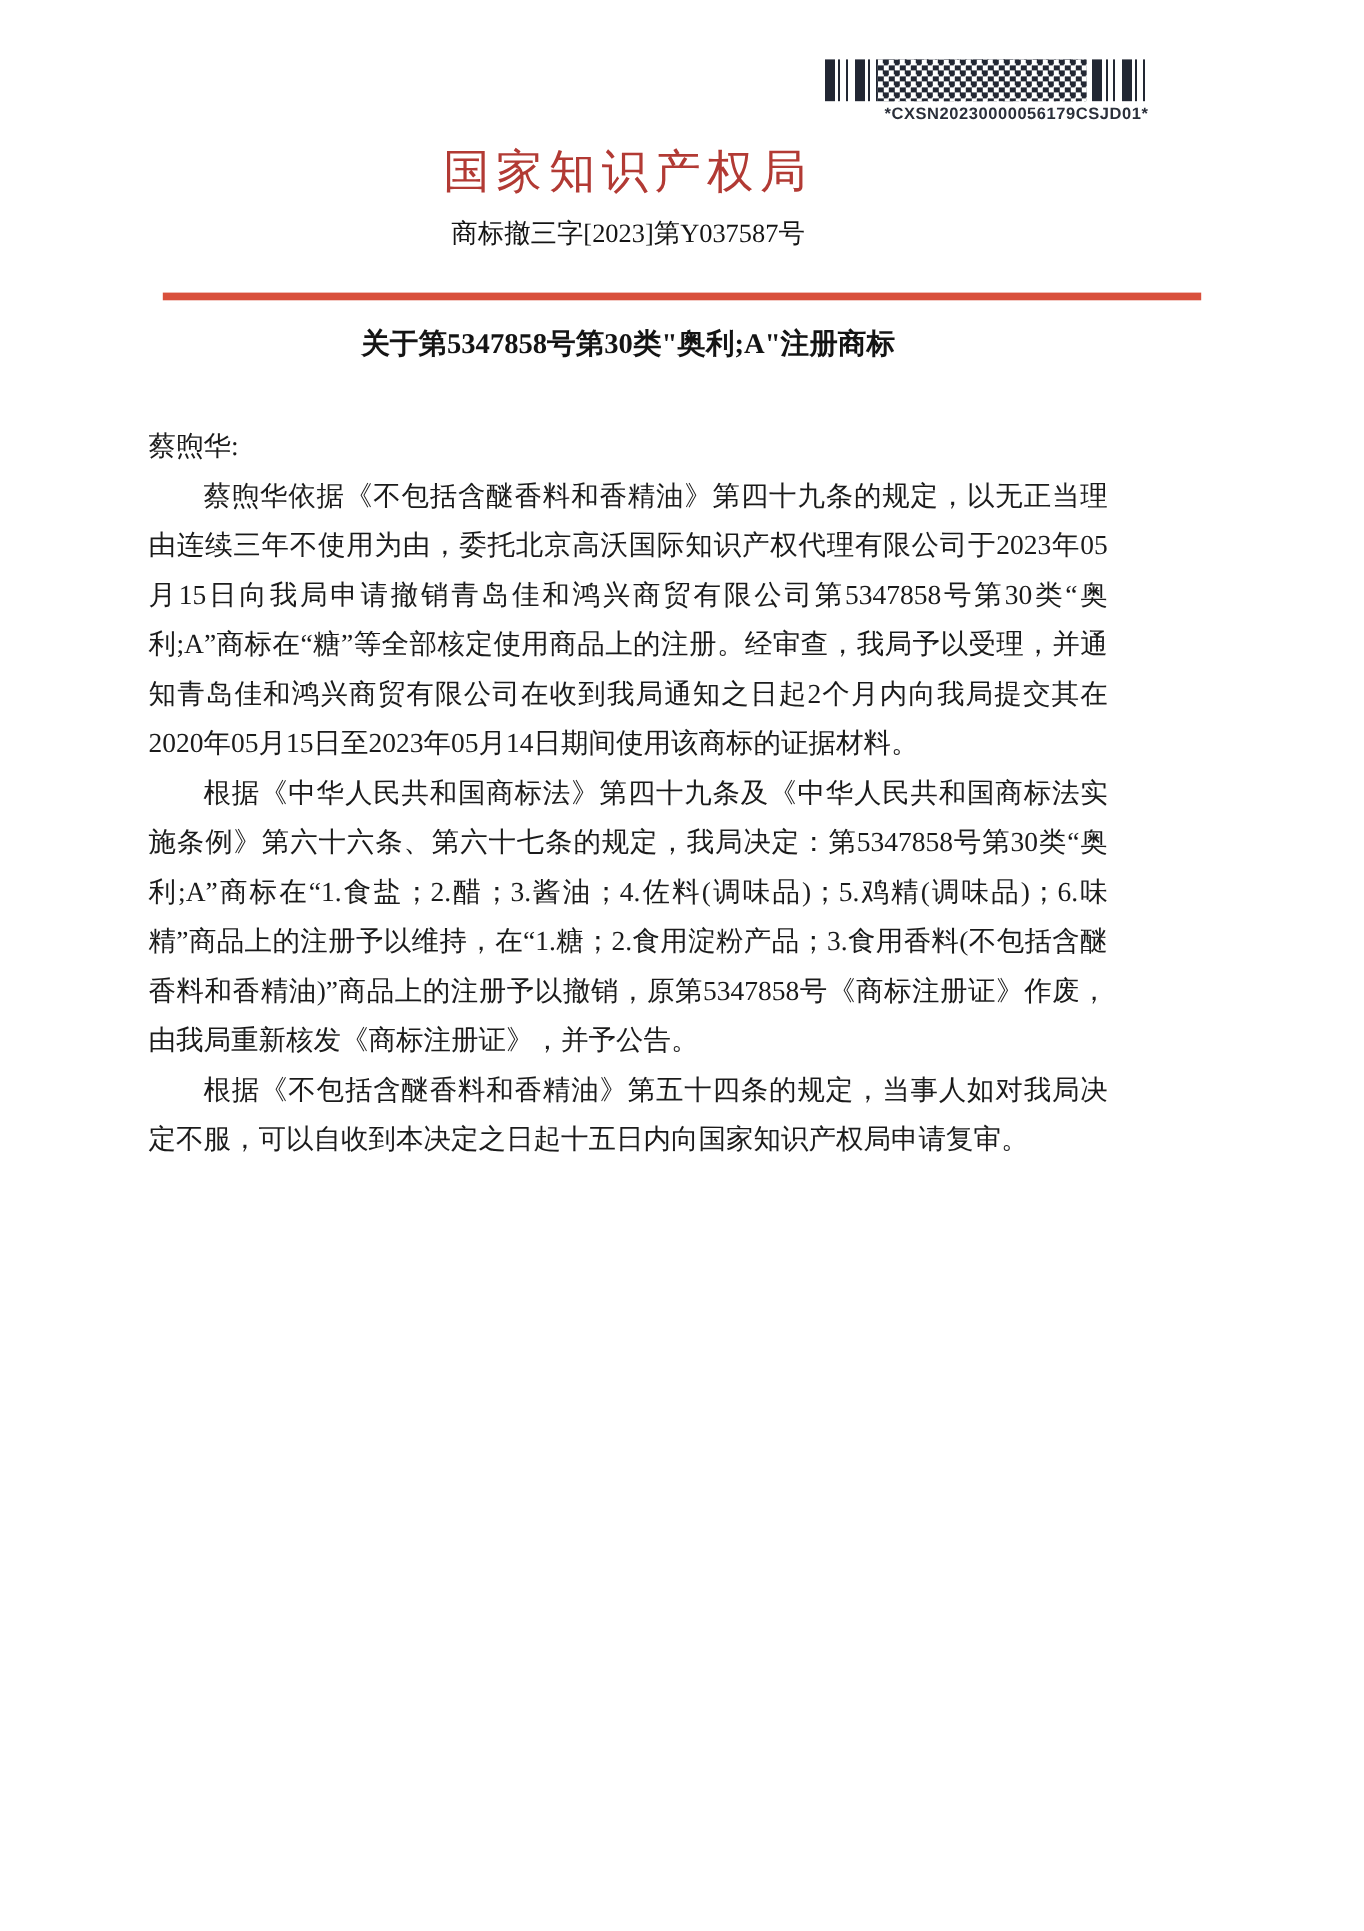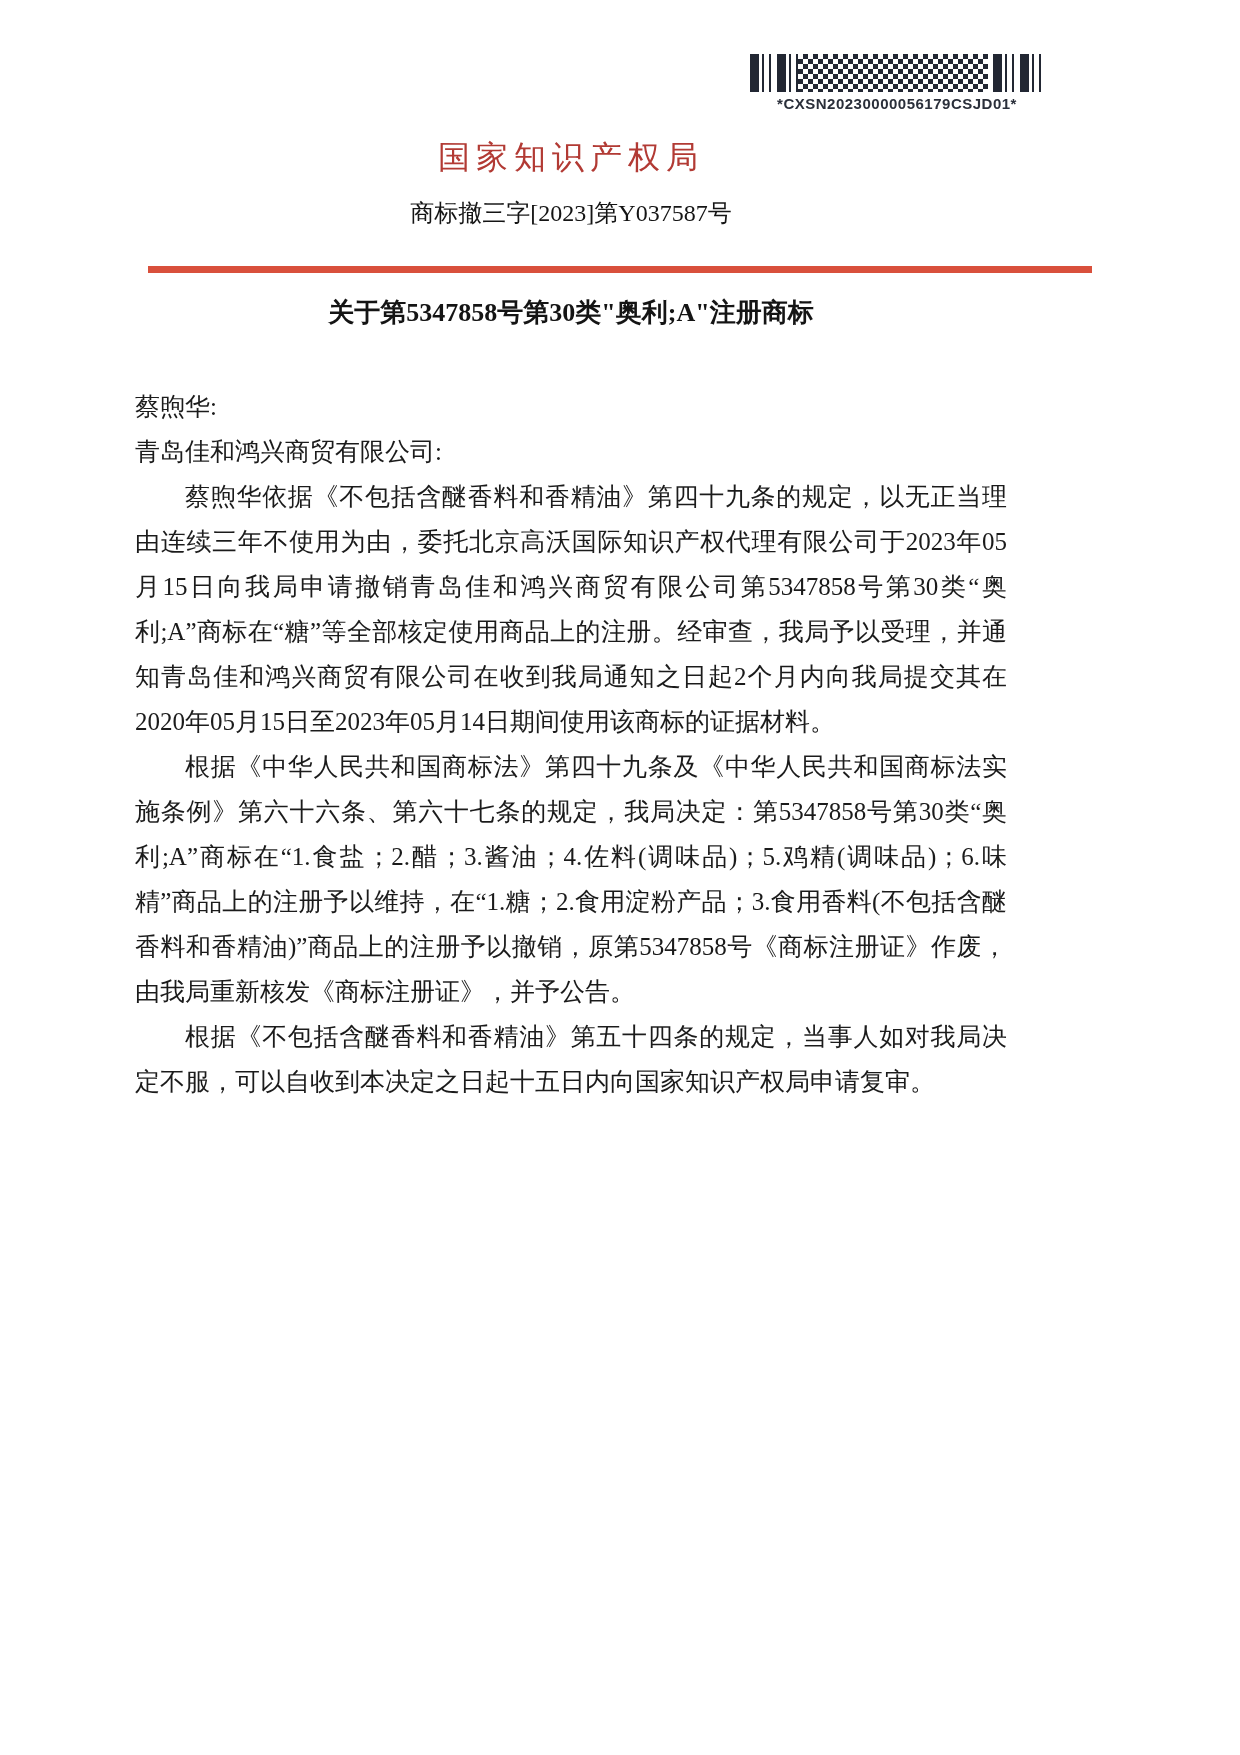--- a/index.html
+++ b/index.html
@@ -6,21 +6,21 @@
   .page{
     position:relative;
     width:1240px;height:1755px;
     background:#ffffff;
     font-family:"Liberation Serif","DejaVu Serif",serif;
     color:#1b1b1b;
     overflow:hidden;
   }
 
   
-  .barcode-wrap{position:absolute;top:54px;right:196px;width:294px;text-align:center;}
+  .barcode-wrap{position:absolute;top:54px;right:196px;width:294px;text-align:right;}
   .barcode{
     height:38px;width:294px;position:relative;
     background:repeating-linear-gradient(90deg,
       #222733 0 9px,#ffffff 9px 12px,
       #222733 12px 14px,#ffffff 14px 19px,
       #222733 19px 21px,#ffffff 21px 27px);
   }
   .barcode::after{
     content:"";position:absolute;top:0;bottom:0;left:48px;right:56px;
     background:repeating-conic-gradient(#222733 0% 25%,#ffffff 0% 50%) 0 0/10px 10px;
@@ -28,21 +28,21 @@
   .barcode-text{
     margin-top:3px;
     font-family:"Liberation Sans","DejaVu Sans",sans-serif;
     font-weight:700;font-size:15px;letter-spacing:.5px;color:#2a2f3a;white-space:nowrap;
   }
 
   
   .agency-title{
     position:absolute;left:135px;top:130px;width:872px;
     text-align:center;color:#b23a34;
-    font-size:32px;line-height:54px;letter-spacing:6px;font-weight:400;
+    font-size:42px;line-height:54px;letter-spacing:6px;font-weight:400;
   }
   .doc-number{
     position:absolute;left:135px;top:198px;width:872px;
     text-align:center;font-size:24px;line-height:30px;color:#141414;
   }
   .red-rule{
     position:absolute;left:148px;top:266px;width:944px;height:7px;
     background:#d9503c;
   }
 
@@ -75,19 +75,18 @@
   <div class="doc-number">商标撤三字[2023]第Y037587号</div>
 
   <div class="red-rule"></div>
 
   <div class="decision-title">
     <div>关于第5347858号第30类"奥利;A"注册商标</div>
   </div>
 
   <div class="body-text">
     <div class="addressee">蔡煦华:</div>
-    <div class="addressee">青岛佳和鸿兴商贸有限公司:</div>
     <p class="para">蔡煦华依据《不包括含醚香料和香精油》第四十九条的规定，以无正当理由连续三年不使用为由，委托北京高沃国际知识产权代理有限公司于2023年05月15日向我局申请撤销青岛佳和鸿兴商贸有限公司第5347858号第30类“奥利;A”商标在“糖”等全部核定使用商品上的注册。经审查，我局予以受理，并通知青岛佳和鸿兴商贸有限公司在收到我局通知之日起2个月内向我局提交其在2020年05月15日至2023年05月14日期间使用该商标的证据材料。</p>
     <p class="para">根据《中华人民共和国商标法》第四十九条及《中华人民共和国商标法实施条例》第六十六条、第六十七条的规定，我局决定：第5347858号第30类“奥利;A”商标在“1.食盐；2.醋；3.酱油；4.佐料(调味品)；5.鸡精(调味品)；6.味精”商品上的注册予以维持，在“1.糖；2.食用淀粉产品；3.食用香料(不包括含醚香料和香精油)”商品上的注册予以撤销，原第5347858号《商标注册证》作废，由我局重新核发《商标注册证》，并予公告。</p>
     <p class="para">根据《不包括含醚香料和香精油》第五十四条的规定，当事人如对我局决定不服，可以自收到本决定之日起十五日内向国家知识产权局申请复审。</p>
   </div>
 
 </div>
 
 </body></html>

